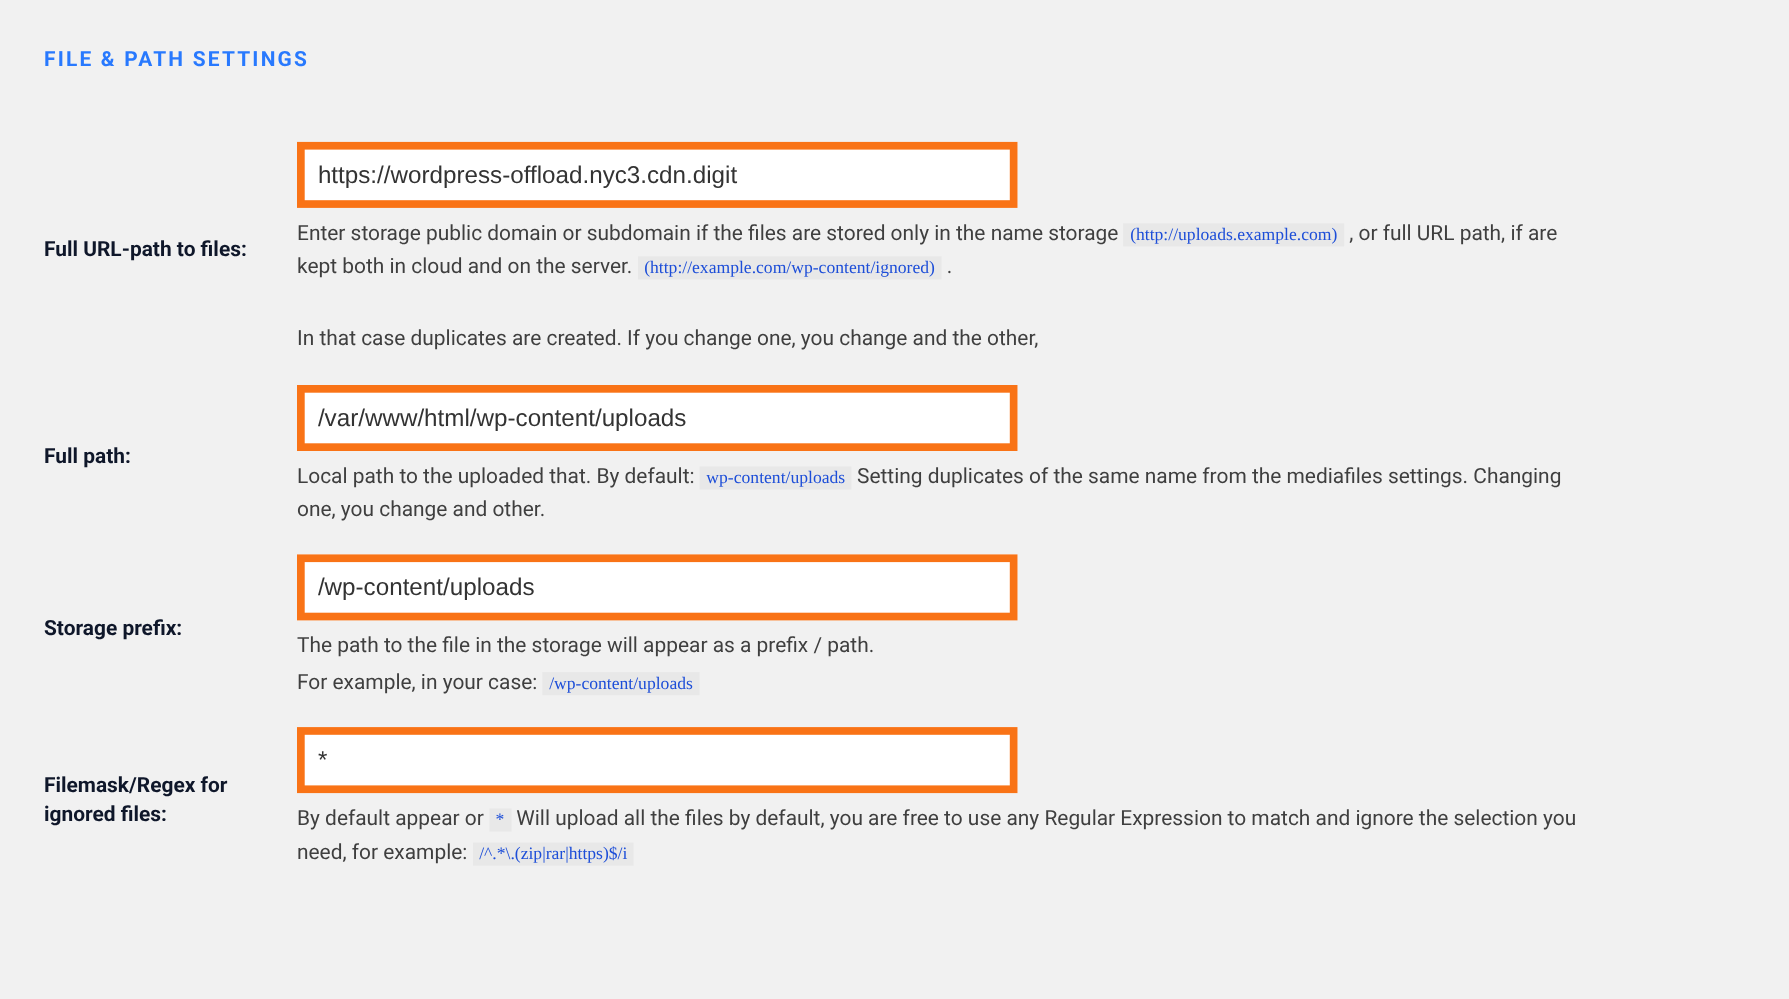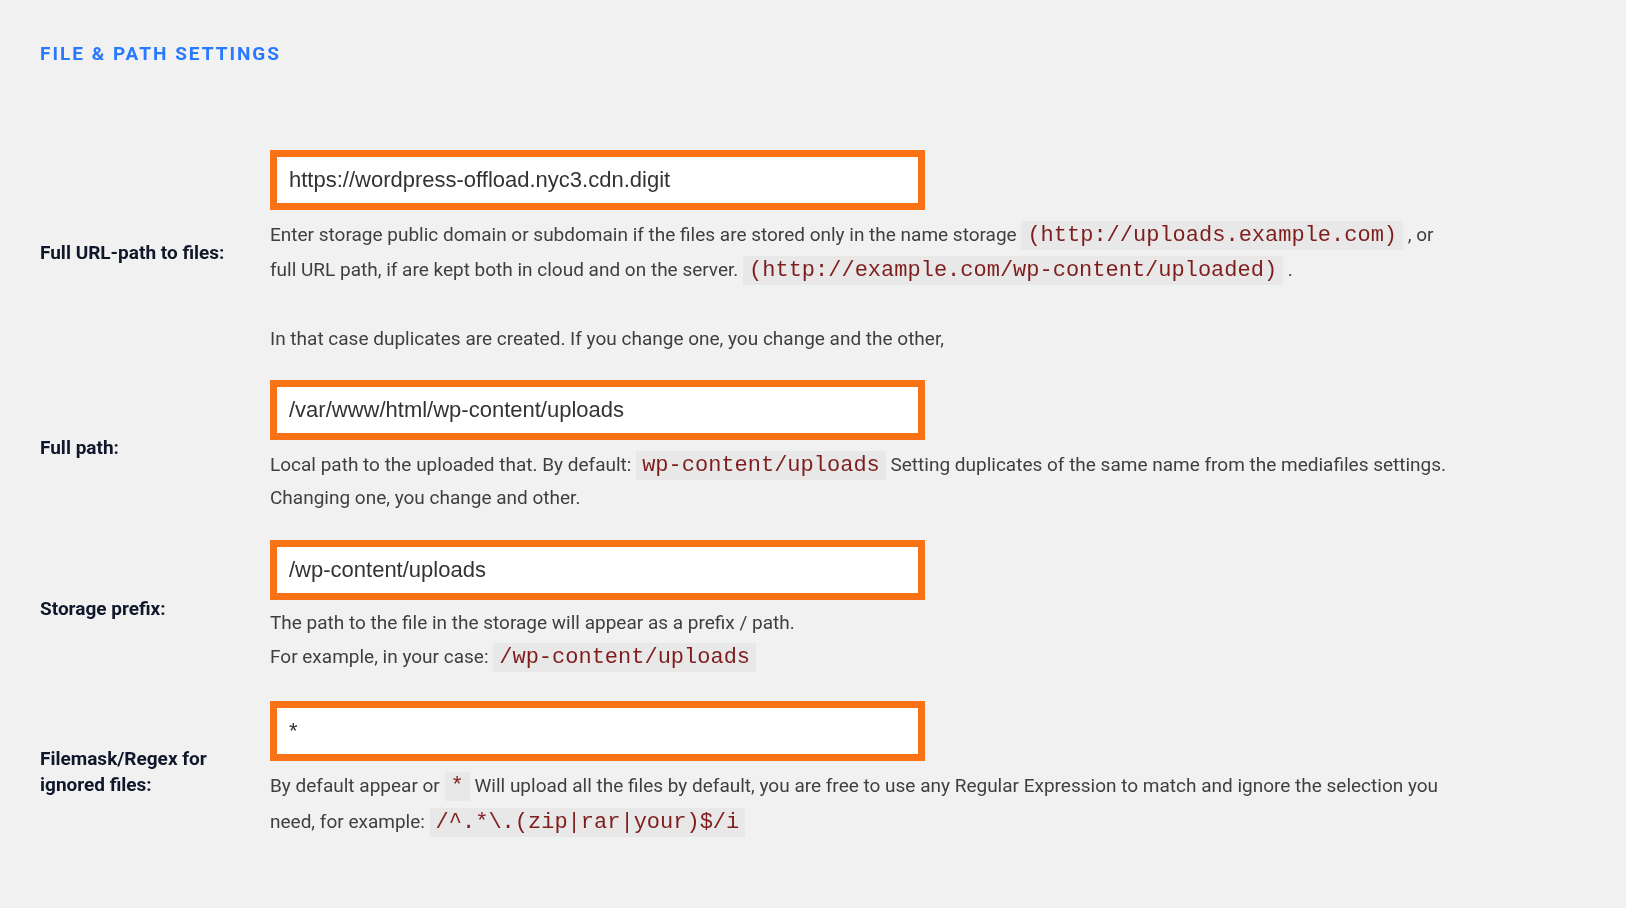--- a/index.html
+++ b/index.html
@@ -1,48 +1,48 @@
 <!DOCTYPE html>
 <html><head>
 <meta charset="utf-8">
 <style>
   *{box-sizing:border-box;margin:0;padding:0}
   body{background:#f1f1f1;font-family:-apple-system,BlinkMacSystemFont,"Segoe UI",Roboto,Helvetica,Arial,sans-serif;color:#3b3b3b;padding:40px 40px 60px;font-size:19px;line-height:1.5}
-  .section-title{color:#2879fe;font-weight:700;letter-spacing:2px;font-size:19px;text-transform:uppercase;margin-bottom:69px}
+  .section-title{color:#2879fe;font-weight:700;letter-spacing:2px;font-size:19px;text-transform:uppercase;margin-bottom:48px}
   .form-table{width:100%;border-collapse:collapse}
   .form-table td{vertical-align:middle;padding:12px 0}
   .form-table td.label-cell{width:230px;vertical-align:middle;padding-right:10px}
   .form-table td.label-cell label{font-weight:700;color:#0f172a;font-size:19px;line-height:1.35;display:block}
   .form-table td.field-cell{padding-left:0}
   input[type=text]{width:655px;max-width:100%;font-family:Liberation Sans, sans-serif;font-size:22px;padding:10px 12px;border:7px solid #f97316;background:#fff;color:#333;outline:none}
   .descr{color:#3f3f3f;font-size:19px;line-height:1.6;margin-top:8px;max-width:1180px}
   .descr p{margin:0 0 2px}
   .descr p.gap{margin-top:36px}
-  code{font-family:Liberation Mono, monospace;background:#e8e8e8;padding:2px 6px;font-size:22px;color:#7f1d1d}
+  code{font-family:Liberation Serif, serif;background:#e8e8e8;padding:2px 6px;font-size:16px;color:#1d4ed8}
 </style>
 </head>
 <body>
 
 <h2 class="section-title">FILE &amp; PATH SETTINGS</h2>
 
 <table class="form-table">
 
   <tbody>
       <tr>
     <td class="label-cell">
       <label>Full URL-path to files:</label>
     </td>
     <td class="field-cell">
       <input type="text" value="https://wordpress-offload.nyc3.cdn.digit" style="">
       <div class="descr">
         <p>
           <span>Enter storage public domain or subdomain if the files are stored only in the name storage </span>
           <code>(http://uploads.example.com)</code>
           <span>, or full URL path, if are kept both in cloud and on the server. </span>
-          <code>(http://example.com/wp-content/uploaded)</code>
+          <code>(http://example.com/wp-content/ignored)</code>
           <span>.</span>
         </p>
         <p class="gap">In that case duplicates are created. If you change one, you change and the other,</p>
       </div>
     </td>
   </tr>
 
   <tr>
     <td class="label-cell">
       <label>Full path:</label>
@@ -79,20 +79,20 @@
     <td class="label-cell">
       <label>Filemask/Regex for ignored files:</label>
     </td>
     <td class="field-cell">
       <input type="text" value="*" style="">
       <div class="descr">
         <p>
           <span>By default appear or </span>
           <code>*</code>
           <span> Will upload all the files by default, you are free to use any Regular Expression to match and ignore the selection you need, for example: </span>
-          <code>/^.*\.(zip|rar|your)$/i</code>
+          <code>/^.*\.(zip|rar|https)$/i</code>
         </p>
       </div>
     </td>
   </tr>
 
 </tbody>
   </table>
 
 </body></html>

